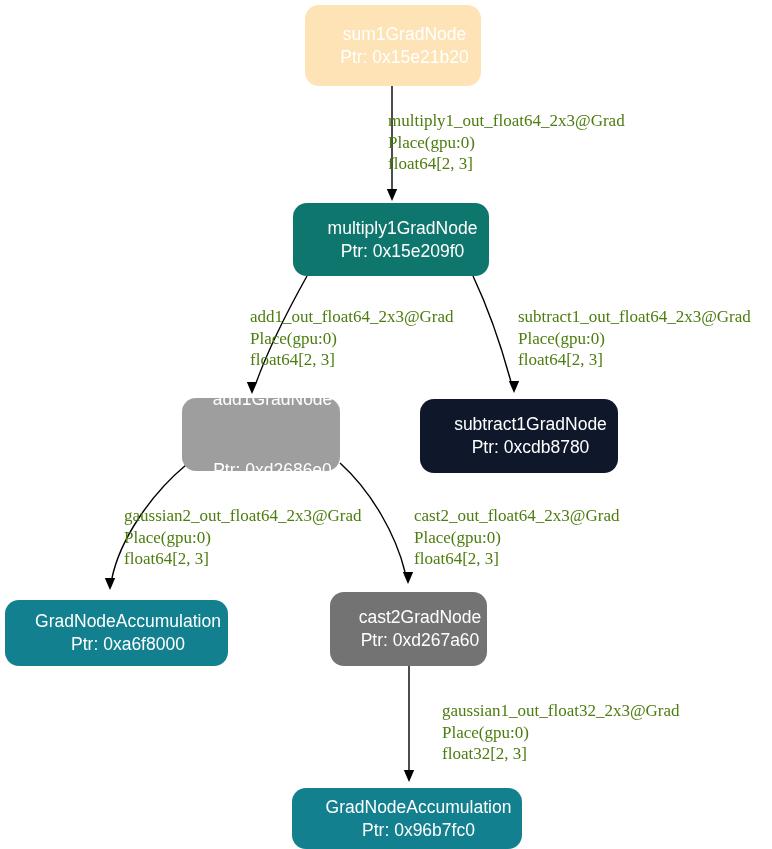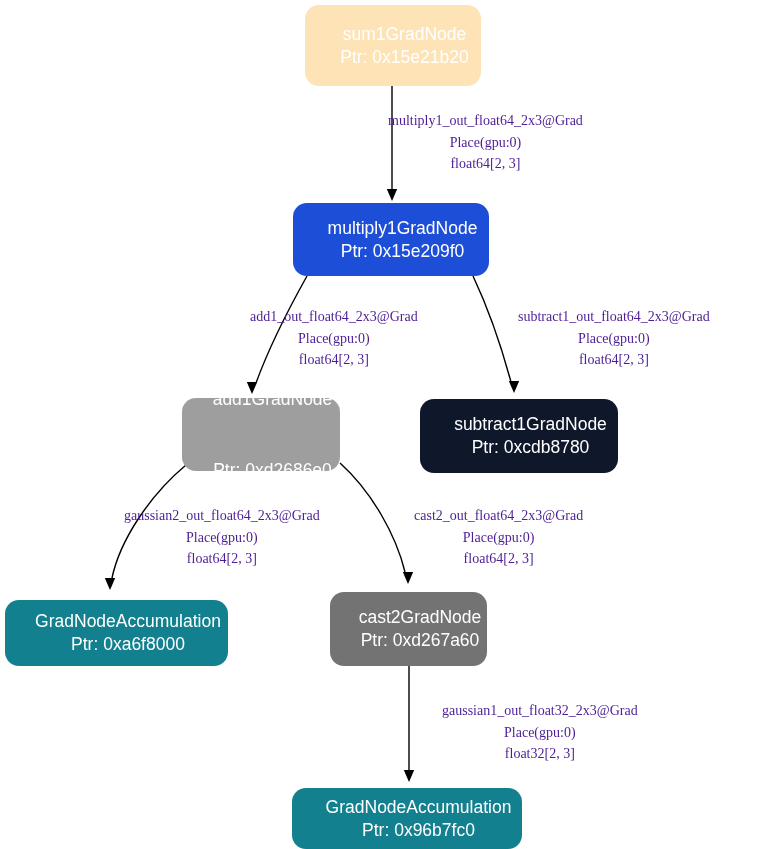--- a/index.html
+++ b/index.html
@@ -9,24 +9,24 @@
 
   svg#edges{position:absolute;left:0;top:0;width:772px;height:849px;pointer-events:none;}
 
   .node{position:absolute;box-sizing:border-box;display:flex;flex-direction:column;
         align-items:center;justify-content:center;border-radius:14px;
         color:#ffffff;font-family:"Liberation Sans", sans-serif;
         font-size:17.5px;line-height:23px;text-align:center;padding-left:23px;}
   .node .ln{display:block;white-space:nowrap;}
 
   .elabel{position:absolute;font-family:"Liberation Serif", serif;
-          font-size:14px;line-height:21.5px;color:#4c1d95;text-align:center;
+          font-size:17px;line-height:21.5px;color:#4d7c0f;text-align:center;
           white-space:nowrap;}
   .elabel .l1{display:block;text-align:left;}
-  .elabel .l2,.elabel .l3{display:block;text-align:center;}
+  .elabel .l2,.elabel .l3{display:block;text-align:left;}
 </style>
 </head>
 <body>
 
 <div id="stage">
 
   <svg id="edges" viewBox="0 0 772 849" xmlns="http://www.w3.org/2000/svg">
       <path d="M 392,86 L 392,196" fill="none" stroke="#000000" stroke-width="1.4"></path>
       <polygon points="386.8,189 397.2,189 392,201" fill="#000000"></polygon>
       <path d="M 307,276 C 288,310 268,350 256,383" fill="none" stroke="#000000" stroke-width="1.4"></path>
@@ -39,21 +39,21 @@
       <polygon points="402.8,572 413.2,572 408,584" fill="#000000"></polygon>
       <path d="M 409,666 L 409,776" fill="none" stroke="#000000" stroke-width="1.4"></path>
       <polygon points="403.8,770 414.2,770 409,782" fill="#000000"></polygon>
     </svg>
 
   <div id="nodes-layer">
       <div class="node" style="left: 305px; top: 5px; width: 176px; height: 81px; background: rgb(253, 227, 182);">
         <span class="ln">sum1GradNode</span>
         <span class="ln">Ptr: 0x15e21b20</span>
       </div>
-      <div class="node" style="left: 293px; top: 203px; width: 196px; height: 73px; background: #1d4ed8;">
+      <div class="node" style="left: 293px; top: 203px; width: 196px; height: 73px; background: #0f766e;">
         <span class="ln">multiply1GradNode</span>
         <span class="ln">Ptr: 0x15e209f0</span>
       </div>
       <div class="node" style="left: 182px; top: 398px; width: 158px; height: 73px; background: rgb(158, 158, 158); gap: 48px;">
         <span class="ln">add1GradNode</span>
         <span class="ln">Ptr: 0xd2686e0</span>
       </div>
       <div class="node" style="left: 420px; top: 399px; width: 198px; height: 74px; background: #0f172a;">
         <span class="ln">subtract1GradNode</span>
         <span class="ln">Ptr: 0xcdb8780</span>

